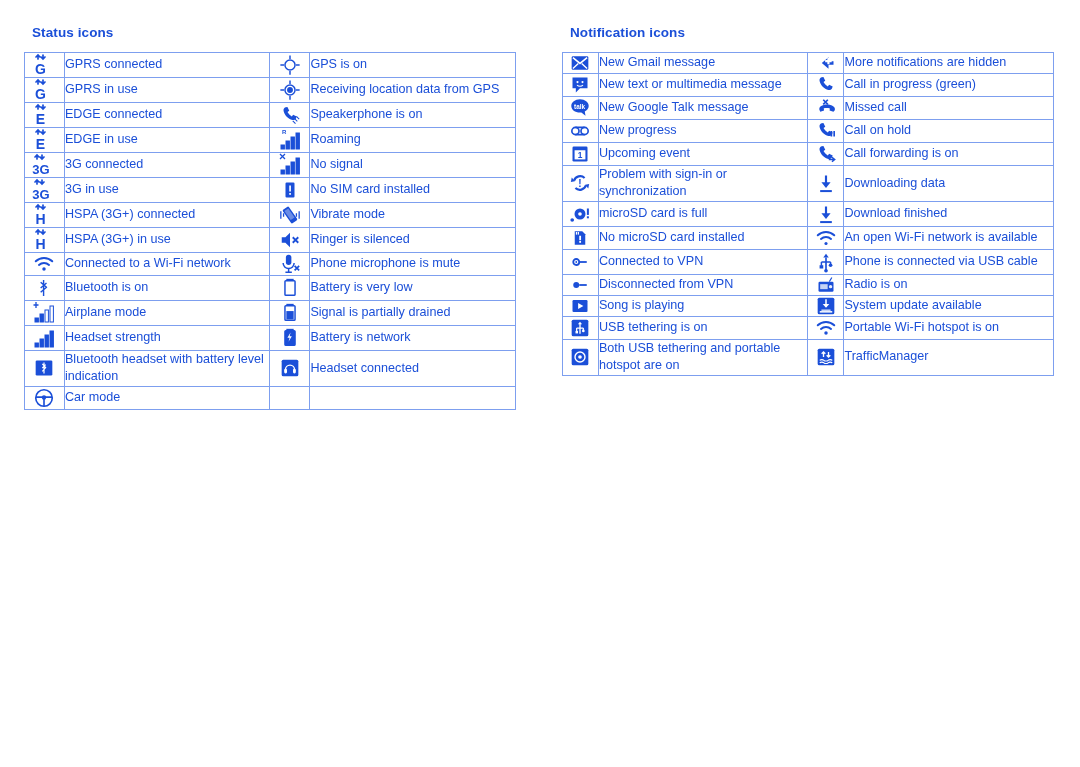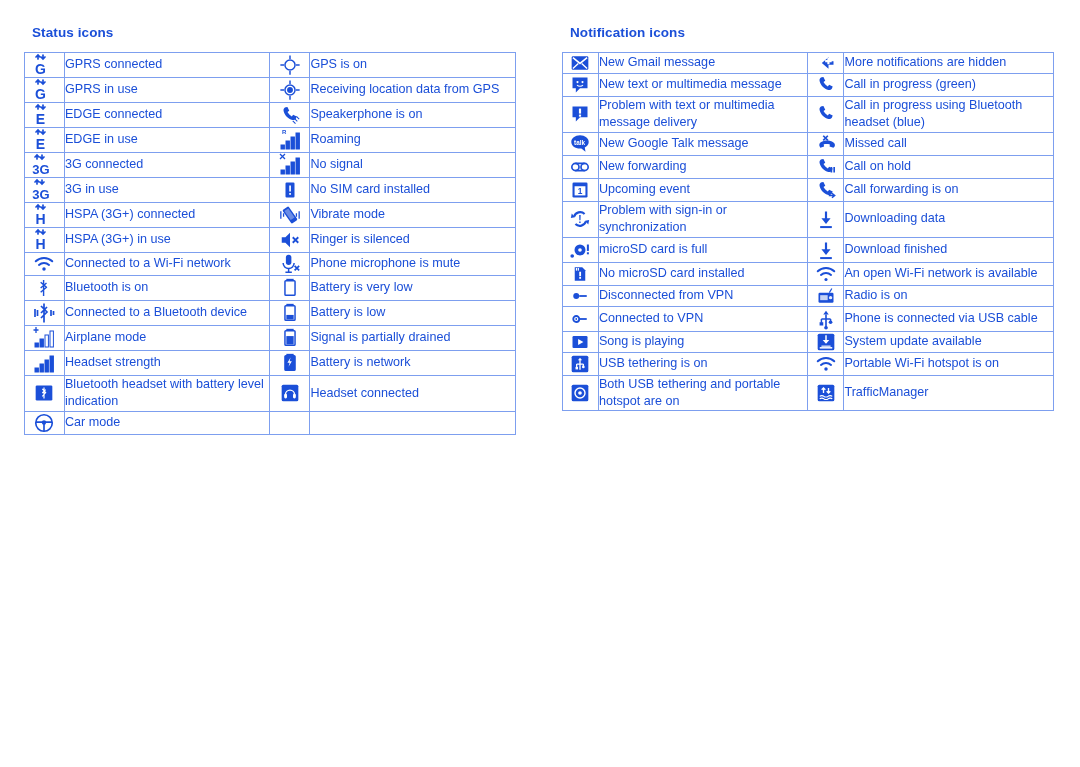--- a/index.html
+++ b/index.html
@@ -235,34 +235,20 @@
                 </svg></span></td>
             <td class="label-cell">Bluetooth is on</td>
             <td class="icon-cell"><span class="ico"><svg width="22" height="24" viewBox="0 0 24 24" fill="none">
                   <rect x="8" y="2" width="8" height="2" fill="#1b4fd8"></rect>
                   <rect x="6.5" y="4" width="11" height="16" rx="1" fill="none" stroke="#1b4fd8" stroke-width="1.6"></rect>
                 </svg></span></td>
             <td class="label-cell">Battery is very low</td>
           </tr>
           <tr>
             <td class="icon-cell"><span class="ico"><svg width="24" height="24" viewBox="0 0 24 24" fill="none">
-                  <path d="M9 5 l6 6 l-6 6 M12 2.5 l0 19 M15 6 l-6 6" stroke="#1b4fd8" stroke-width="1.7" fill="none"></path>
-                  <path d="M3 8 l0 8 M5.5 9 l0 6" stroke="#1b4fd8" stroke-width="1.7"></path>
-                  <path d="M19 9 l0 6 M21.5 10 l0 4" stroke="#1b4fd8" stroke-width="1.7"></path>
-                </svg></span></td>
-            <td class="label-cell">Connected to a Bluetooth device</td>
-            <td class="icon-cell"><span class="ico"><svg width="22" height="24" viewBox="0 0 24 24" fill="none">
-                  <rect x="8" y="2" width="8" height="2" fill="#1b4fd8"></rect>
-                  <rect x="6.5" y="4" width="11" height="16" rx="1" fill="none" stroke="#1b4fd8" stroke-width="1.6"></rect>
-                  <rect x="8" y="14.100000000000001" width="8" height="4.8999999999999995" fill="#1b4fd8"></rect>
-                </svg></span></td>
-            <td class="label-cell">Battery is low</td>
-          </tr>
-          <tr>
-            <td class="icon-cell"><span class="ico"><svg width="24" height="24" viewBox="0 0 24 24" fill="none">
                   <rect x="3" y="17" width="3.4" height="4" fill="#1b4fd8" stroke="#1b4fd8" stroke-width="1"></rect>
                   <rect x="8" y="13" width="3.4" height="8" fill="#1b4fd8" stroke="#1b4fd8" stroke-width="1"></rect>
                   <rect x="13" y="9" width="3.4" height="12" fill="none" stroke="#1b4fd8" stroke-width="1"></rect>
                   <rect x="18" y="5" width="3.4" height="16" fill="none" stroke="#1b4fd8" stroke-width="1"></rect>
                   <path d="M4 1 l0 6 M1.5 4 l5 0" stroke="#1b4fd8" stroke-width="1.3"></path>
                 </svg></span></td>
             <td class="label-cell">Airplane mode</td>
             <td class="icon-cell"><span class="ico"><svg width="22" height="24" viewBox="0 0 24 24" fill="none">
                   <rect x="8" y="2" width="8" height="2" fill="#1b4fd8"></rect>
                   <rect x="6.5" y="4" width="11" height="16" rx="1" fill="none" stroke="#1b4fd8" stroke-width="1.6"></rect>
@@ -348,54 +334,40 @@
                 </svg></span></td>
             <td class="label-cell">New text or multimedia message</td>
             <td class="icon-cell"><span class="ico"><svg width="22" height="22" viewBox="0 0 24 24" fill="none">
                   <g transform="rotate(0 12 12)">
                     <path d="M7.2 3.5 c-1.7 0.6 -2.6 2.3 -2.2 4 c1 4.6 5 8.7 9.6 9.9 c1.7 0.4 3.5 -0.5 4.1 -2.2 l0.6 -1.7 l-3.9 -1.9 l-1.4 1.9 c-2 -1.1 -3.6 -2.7 -4.7 -4.8 l1.9 -1.4 l-2 -3.9 z" fill="#1b4fd8"></path>
                   </g>
                 </svg></span></td>
             <td class="label-cell">Call in progress (green)</td>
           </tr>
           <tr>
-            <td class="icon-cell"><span class="ico"><svg width="20" height="20" viewBox="0 0 24 24" fill="none">
-                  <path d="M3 3 h18 v13 h-9 l-5 5 v-5 h-4 z" fill="#1b4fd8"></path>
-                  <rect x="10.7" y="5.5" width="2.6" height="6" fill="#fff"></rect>
-                  <rect x="10.7" y="12.7" width="2.6" height="2.5" fill="#fff"></rect>
-                </svg></span></td>
-            <td class="label-cell">Problem with text or multimedia message delivery</td>
-            <td class="icon-cell"><span class="ico"><svg width="22" height="22" viewBox="0 0 24 24" fill="none">
-                  <g transform="rotate(0 12 12)">
-                    <path d="M7.2 3.5 c-1.7 0.6 -2.6 2.3 -2.2 4 c1 4.6 5 8.7 9.6 9.9 c1.7 0.4 3.5 -0.5 4.1 -2.2 l0.6 -1.7 l-3.9 -1.9 l-1.4 1.9 c-2 -1.1 -3.6 -2.7 -4.7 -4.8 l1.9 -1.4 l-2 -3.9 z" fill="#1b4fd8"></path>
-                  </g>
-                </svg></span></td>
-            <td class="label-cell">Call in progress using Bluetooth headset (blue)</td>
-          </tr>
-          <tr>
             <td class="icon-cell"><span class="ico"><svg width="22" height="22" viewBox="0 0 24 24" fill="none">
                   <path d="M12 2.5 c-5.5 0 -9.5 3.2 -9.5 7.3 c0 4 4 7.2 9.5 7.2 c0.5 0 1 0 1.5 -0.1 l4.5 3.6 l-0.8 -4.6 c2.4 -1.3 4.3 -3.5 4.3 -6.1 c0 -4.1 -4 -7.3 -9.5 -7.3 z" fill="#1b4fd8"></path>
                   <text x="11.5" y="13" font-size="7" font-weight="bold" fill="#fff" text-anchor="middle" font-family="Liberation Sans, sans-serif">talk</text>
                 </svg></span></td>
             <td class="label-cell">New Google Talk message</td>
             <td class="icon-cell"><span class="ico"><svg width="22" height="22" viewBox="0 0 24 24" fill="none">
                   <g transform="rotate(135 12 12)">
                     <path d="M7.2 3.5 c-1.7 0.6 -2.6 2.3 -2.2 4 c1 4.6 5 8.7 9.6 9.9 c1.7 0.4 3.5 -0.5 4.1 -2.2 l0.6 -1.7 l-3.9 -1.9 l-1.4 1.9 c-2 -1.1 -3.6 -2.7 -4.7 -4.8 l1.9 -1.4 l-2 -3.9 z" fill="#1b4fd8"></path>
                   </g>
                   <path d="M9 3 l5 5 M14 3 l-5 5" stroke="#1b4fd8" stroke-width="1.8"></path>
                 </svg></span></td>
             <td class="label-cell">Missed call</td>
           </tr>
           <tr>
             <td class="icon-cell"><span class="ico"><svg width="26" height="20" viewBox="0 0 24 24" fill="none">
                   <circle cx="6.5" cy="12" r="4.3" fill="none" stroke="#1b4fd8" stroke-width="2"></circle>
                   <circle cx="17.5" cy="12" r="4.3" fill="none" stroke="#1b4fd8" stroke-width="2"></circle>
                   <path d="M6.5 7.7 l11 0 M6.5 16.3 l11 0" stroke="#1b4fd8" stroke-width="2"></path>
                 </svg></span></td>
-            <td class="label-cell">New forwarding</td>
+            <td class="label-cell">New progress</td>
             <td class="icon-cell"><span class="ico"><svg width="22" height="22" viewBox="0 0 24 24" fill="none">
                   <g transform="rotate(0 12 12)">
                     <path d="M7.2 3.5 c-1.7 0.6 -2.6 2.3 -2.2 4 c1 4.6 5 8.7 9.6 9.9 c1.7 0.4 3.5 -0.5 4.1 -2.2 l0.6 -1.7 l-3.9 -1.9 l-1.4 1.9 c-2 -1.1 -3.6 -2.7 -4.7 -4.8 l1.9 -1.4 l-2 -3.9 z" fill="#1b4fd8"></path>
                   </g>
                   <rect x="17" y="12" width="1.8" height="6" fill="#1b4fd8"></rect>
                   <rect x="20" y="12" width="1.8" height="6" fill="#1b4fd8"></rect>
                 </svg></span></td>
             <td class="label-cell">Call on hold</td>
           </tr>
           <tr>
@@ -453,53 +425,53 @@
                   <rect x="6.5" y="4" width="1.6" height="3.5" fill="#fff"></rect>
                   <rect x="9" y="4" width="1.6" height="3.5" fill="#fff"></rect>
                 </svg></span></td>
             <td class="label-cell">No microSD card installed</td>
             <td class="icon-cell"><span class="ico"><svg width="24" height="22" viewBox="0 0 24 24" fill="none">
                   <path d="M3 9 a13 13 0 0 1 18 0" stroke="#1b4fd8" stroke-width="2.2" fill="none" stroke-linecap="round"></path>
                   <path d="M6.5 13 a8.5 8.5 0 0 1 11 0" stroke="#1b4fd8" stroke-width="2.2" fill="none" stroke-linecap="round"></path>
                   <circle cx="12" cy="18" r="1.7" fill="#1b4fd8"></circle>
                 </svg></span></td>
             <td class="label-cell">An open Wi-Fi network is available</td>
-          </tr>
-          <tr>
-            <td class="icon-cell"><span class="ico"><svg width="22" height="18" viewBox="0 0 24 24" fill="none">
-                  <circle cx="7" cy="12" r="4" fill="#1b4fd8"></circle>
-                  <path d="M11 12 l10 0" stroke="#1b4fd8" stroke-width="2.4"></path>
-                </svg></span></td>
-            <td class="label-cell">Disconnected from VPN</td>
-            <td class="icon-cell"><span class="ico"><svg width="20" height="20" viewBox="0 0 24 24" fill="none">
-                  <rect x="3" y="8" width="18" height="12" rx="1.5" fill="#1b4fd8"></rect>
-                  <rect x="5" y="11" width="9" height="6" fill="#fff" opacity="0.75"></rect>
-                  <circle cx="17.5" cy="14" r="2" fill="#fff" opacity="0.9"></circle>
-                  <path d="M16 8 l3 -5" stroke="#1b4fd8" stroke-width="1.4"></path>
-                </svg></span></td>
-            <td class="label-cell">Radio is on</td>
           </tr>
           <tr>
             <td class="icon-cell"><span class="ico"><svg width="22" height="18" viewBox="0 0 24 24" fill="none">
                   <circle cx="7" cy="12" r="4" fill="none" stroke="#1b4fd8" stroke-width="2.4"></circle>
                   <circle cx="7" cy="12" r="1.2" fill="#1b4fd8"></circle>
                   <path d="M11 12 l10 0" stroke="#1b4fd8" stroke-width="2.4"></path>
                 </svg></span></td>
             <td class="label-cell">Connected to VPN</td>
             <td class="icon-cell"><span class="ico"><svg width="22" height="24" viewBox="0 0 24 24" fill="none">
                   <path d="M12 21 l0 -14" stroke="#1b4fd8" stroke-width="1.8"></path>
                   <circle cx="12" cy="21.5" r="2" fill="#1b4fd8"></circle>
                   <path d="M12 3 l-3 4 l6 0 z" fill="#1b4fd8"></path>
                   <path d="M7 12 l10 0 M7 12 l0 4 M17 12 l0 3" stroke="#1b4fd8" stroke-width="1.6" fill="none"></path>
                   <rect x="5" y="15.5" width="4" height="3.6" fill="#1b4fd8"></rect>
                   <circle cx="17" cy="15.5" r="2" fill="#1b4fd8"></circle>
                 </svg></span></td>
             <td class="label-cell">Phone is connected via USB cable</td>
           </tr>
           <tr>
+            <td class="icon-cell"><span class="ico"><svg width="22" height="18" viewBox="0 0 24 24" fill="none">
+                  <circle cx="7" cy="12" r="4" fill="#1b4fd8"></circle>
+                  <path d="M11 12 l10 0" stroke="#1b4fd8" stroke-width="2.4"></path>
+                </svg></span></td>
+            <td class="label-cell">Disconnected from VPN</td>
+            <td class="icon-cell"><span class="ico"><svg width="20" height="20" viewBox="0 0 24 24" fill="none">
+                  <rect x="3" y="8" width="18" height="12" rx="1.5" fill="#1b4fd8"></rect>
+                  <rect x="5" y="11" width="9" height="6" fill="#fff" opacity="0.75"></rect>
+                  <circle cx="17.5" cy="14" r="2" fill="#fff" opacity="0.9"></circle>
+                  <path d="M16 8 l3 -5" stroke="#1b4fd8" stroke-width="1.4"></path>
+                </svg></span></td>
+            <td class="label-cell">Radio is on</td>
+          </tr>
+          <tr>
             <td class="icon-cell"><span class="ico"><svg width="20" height="18" viewBox="0 0 24 24" fill="none">
                   <rect x="2" y="4" width="20" height="16" rx="1.5" fill="#1b4fd8"></rect>
                   <path d="M9.5 8 l7 4 l-7 4 z" fill="#fff"></path>
                 </svg></span></td>
             <td class="label-cell">Song is playing</td>
             <td class="icon-cell"><span class="ico"><svg width="20" height="20" viewBox="0 0 24 24" fill="none">
                   <rect x="2" y="2" width="20" height="20" rx="2" fill="#1b4fd8"></rect>
                   <path d="M12 4 l0 9" stroke="#fff" stroke-width="1.8"></path>
                   <path d="M8 9.5 l4 4.5 l4 -4.5 z" fill="#fff"></path>
                   <path d="M4.5 19 l15 0" stroke="#fff" stroke-width="1.8"></path>

